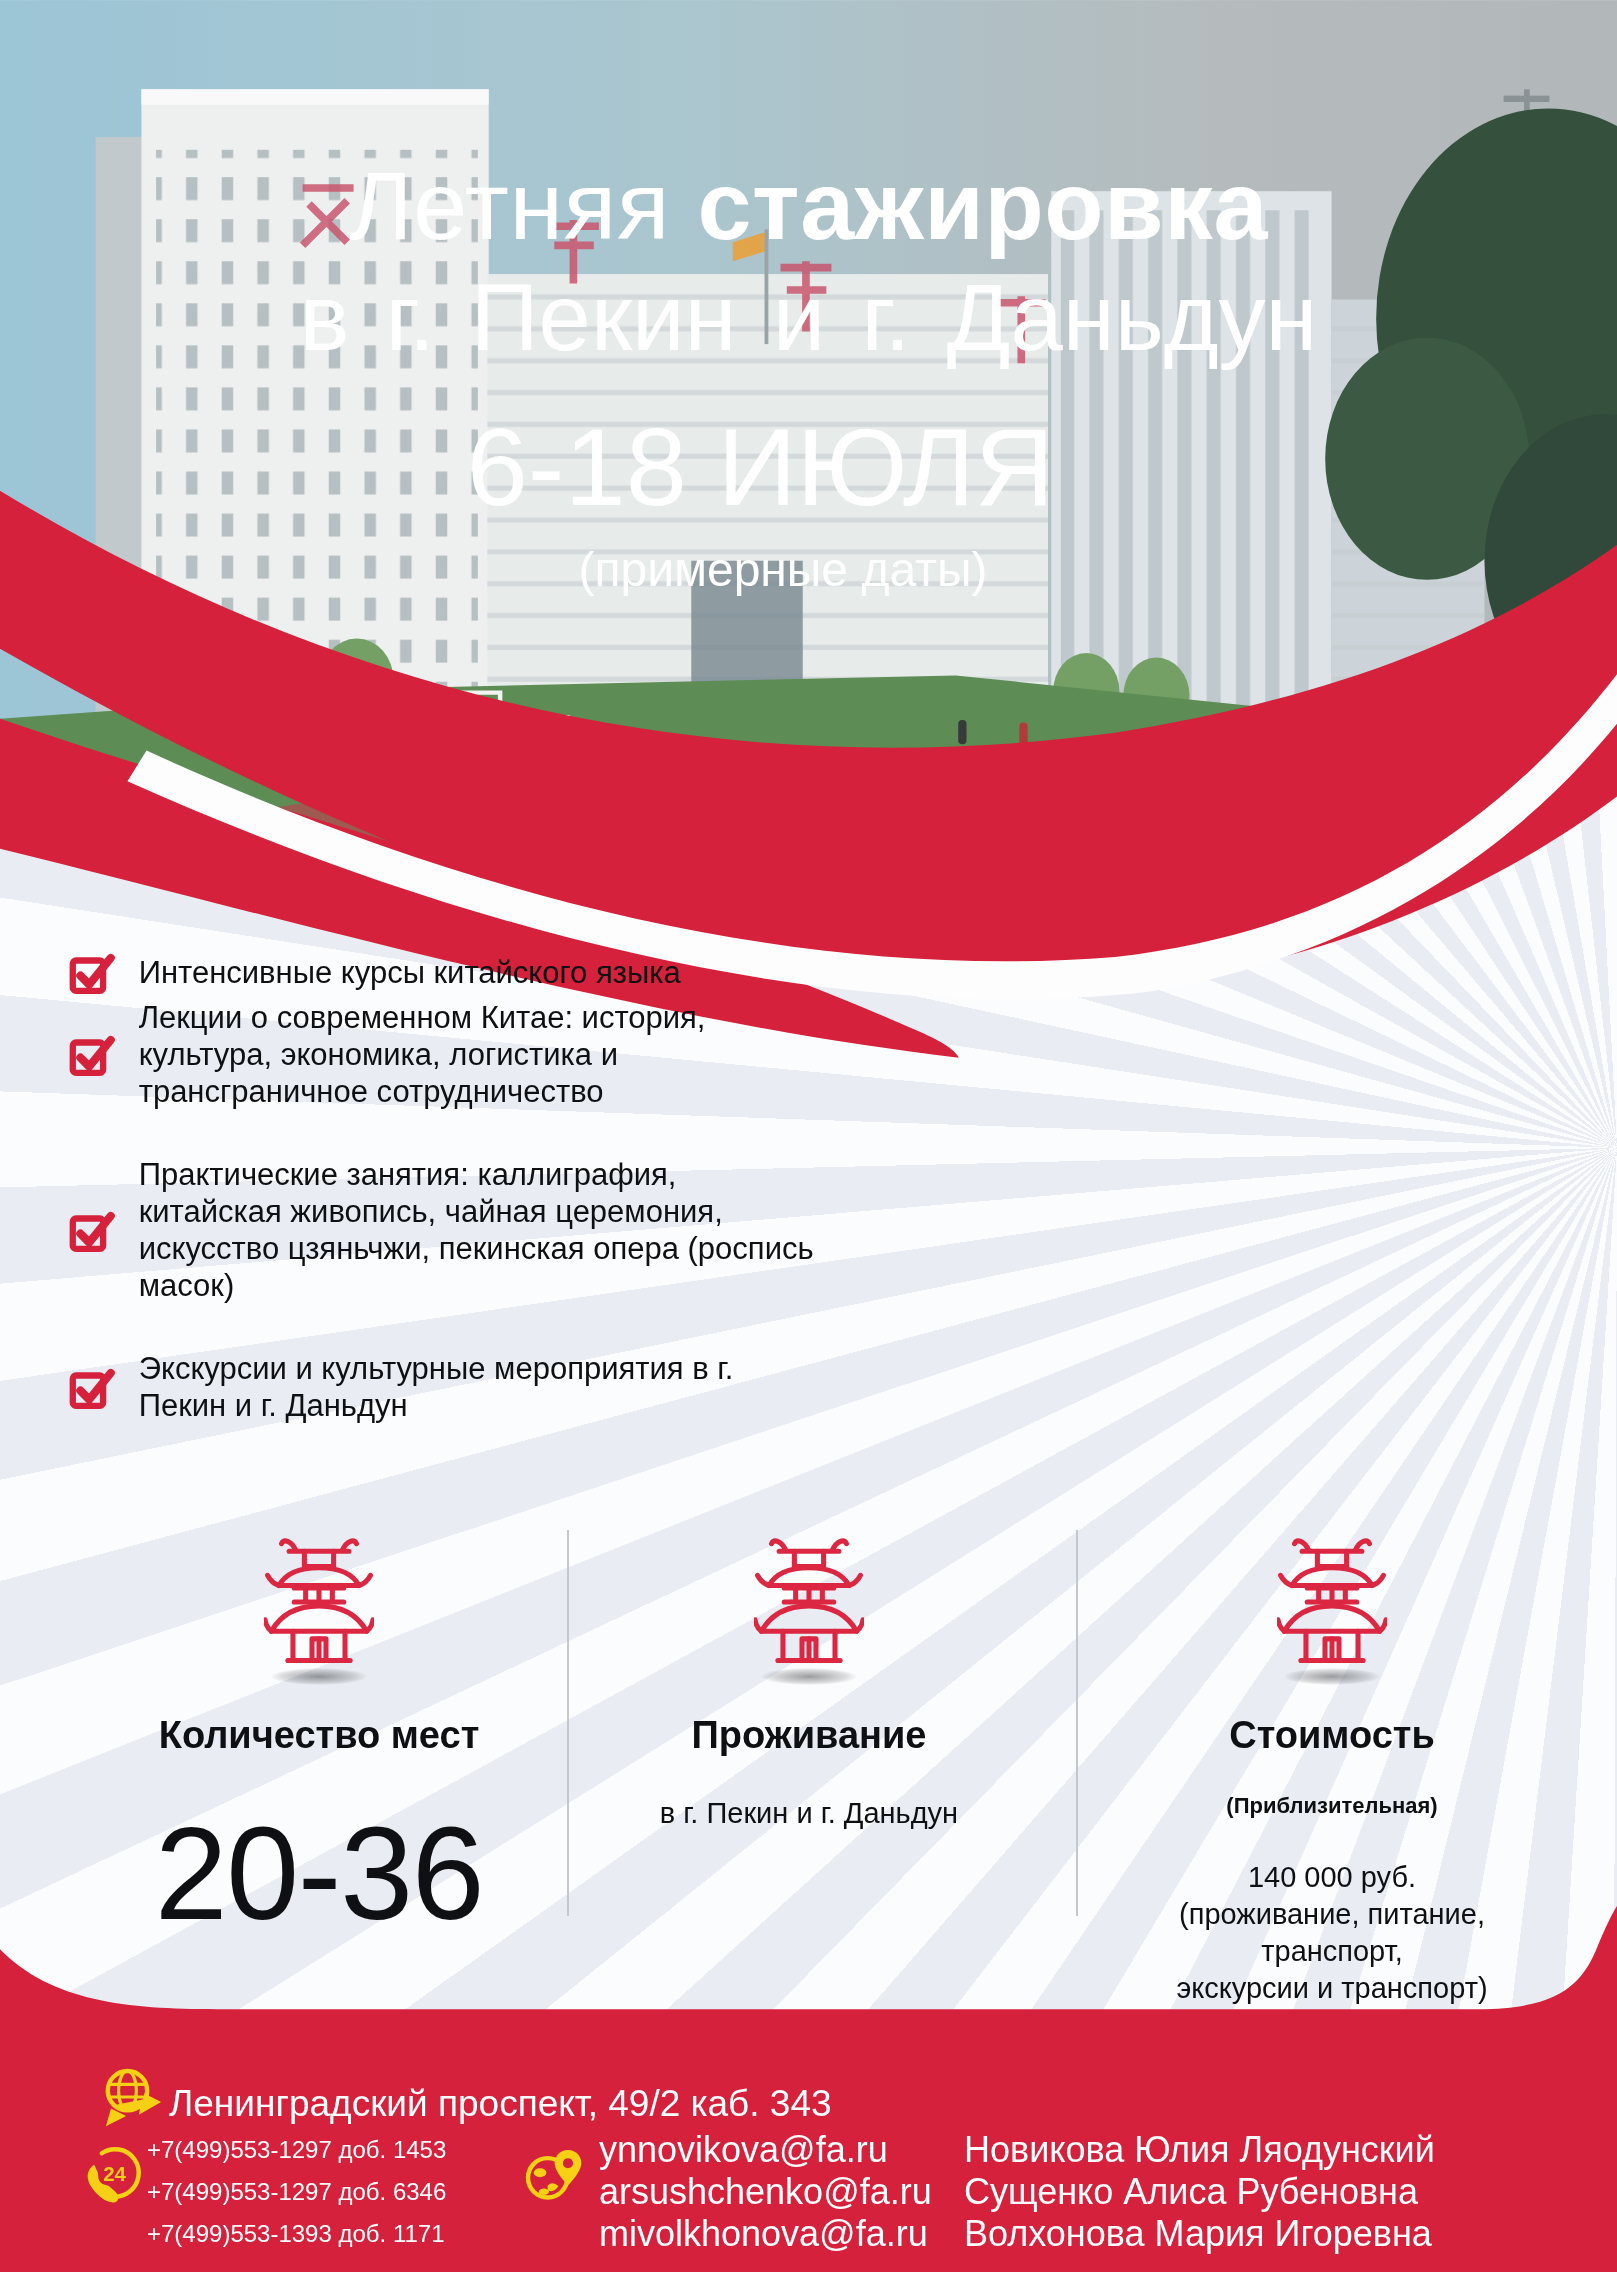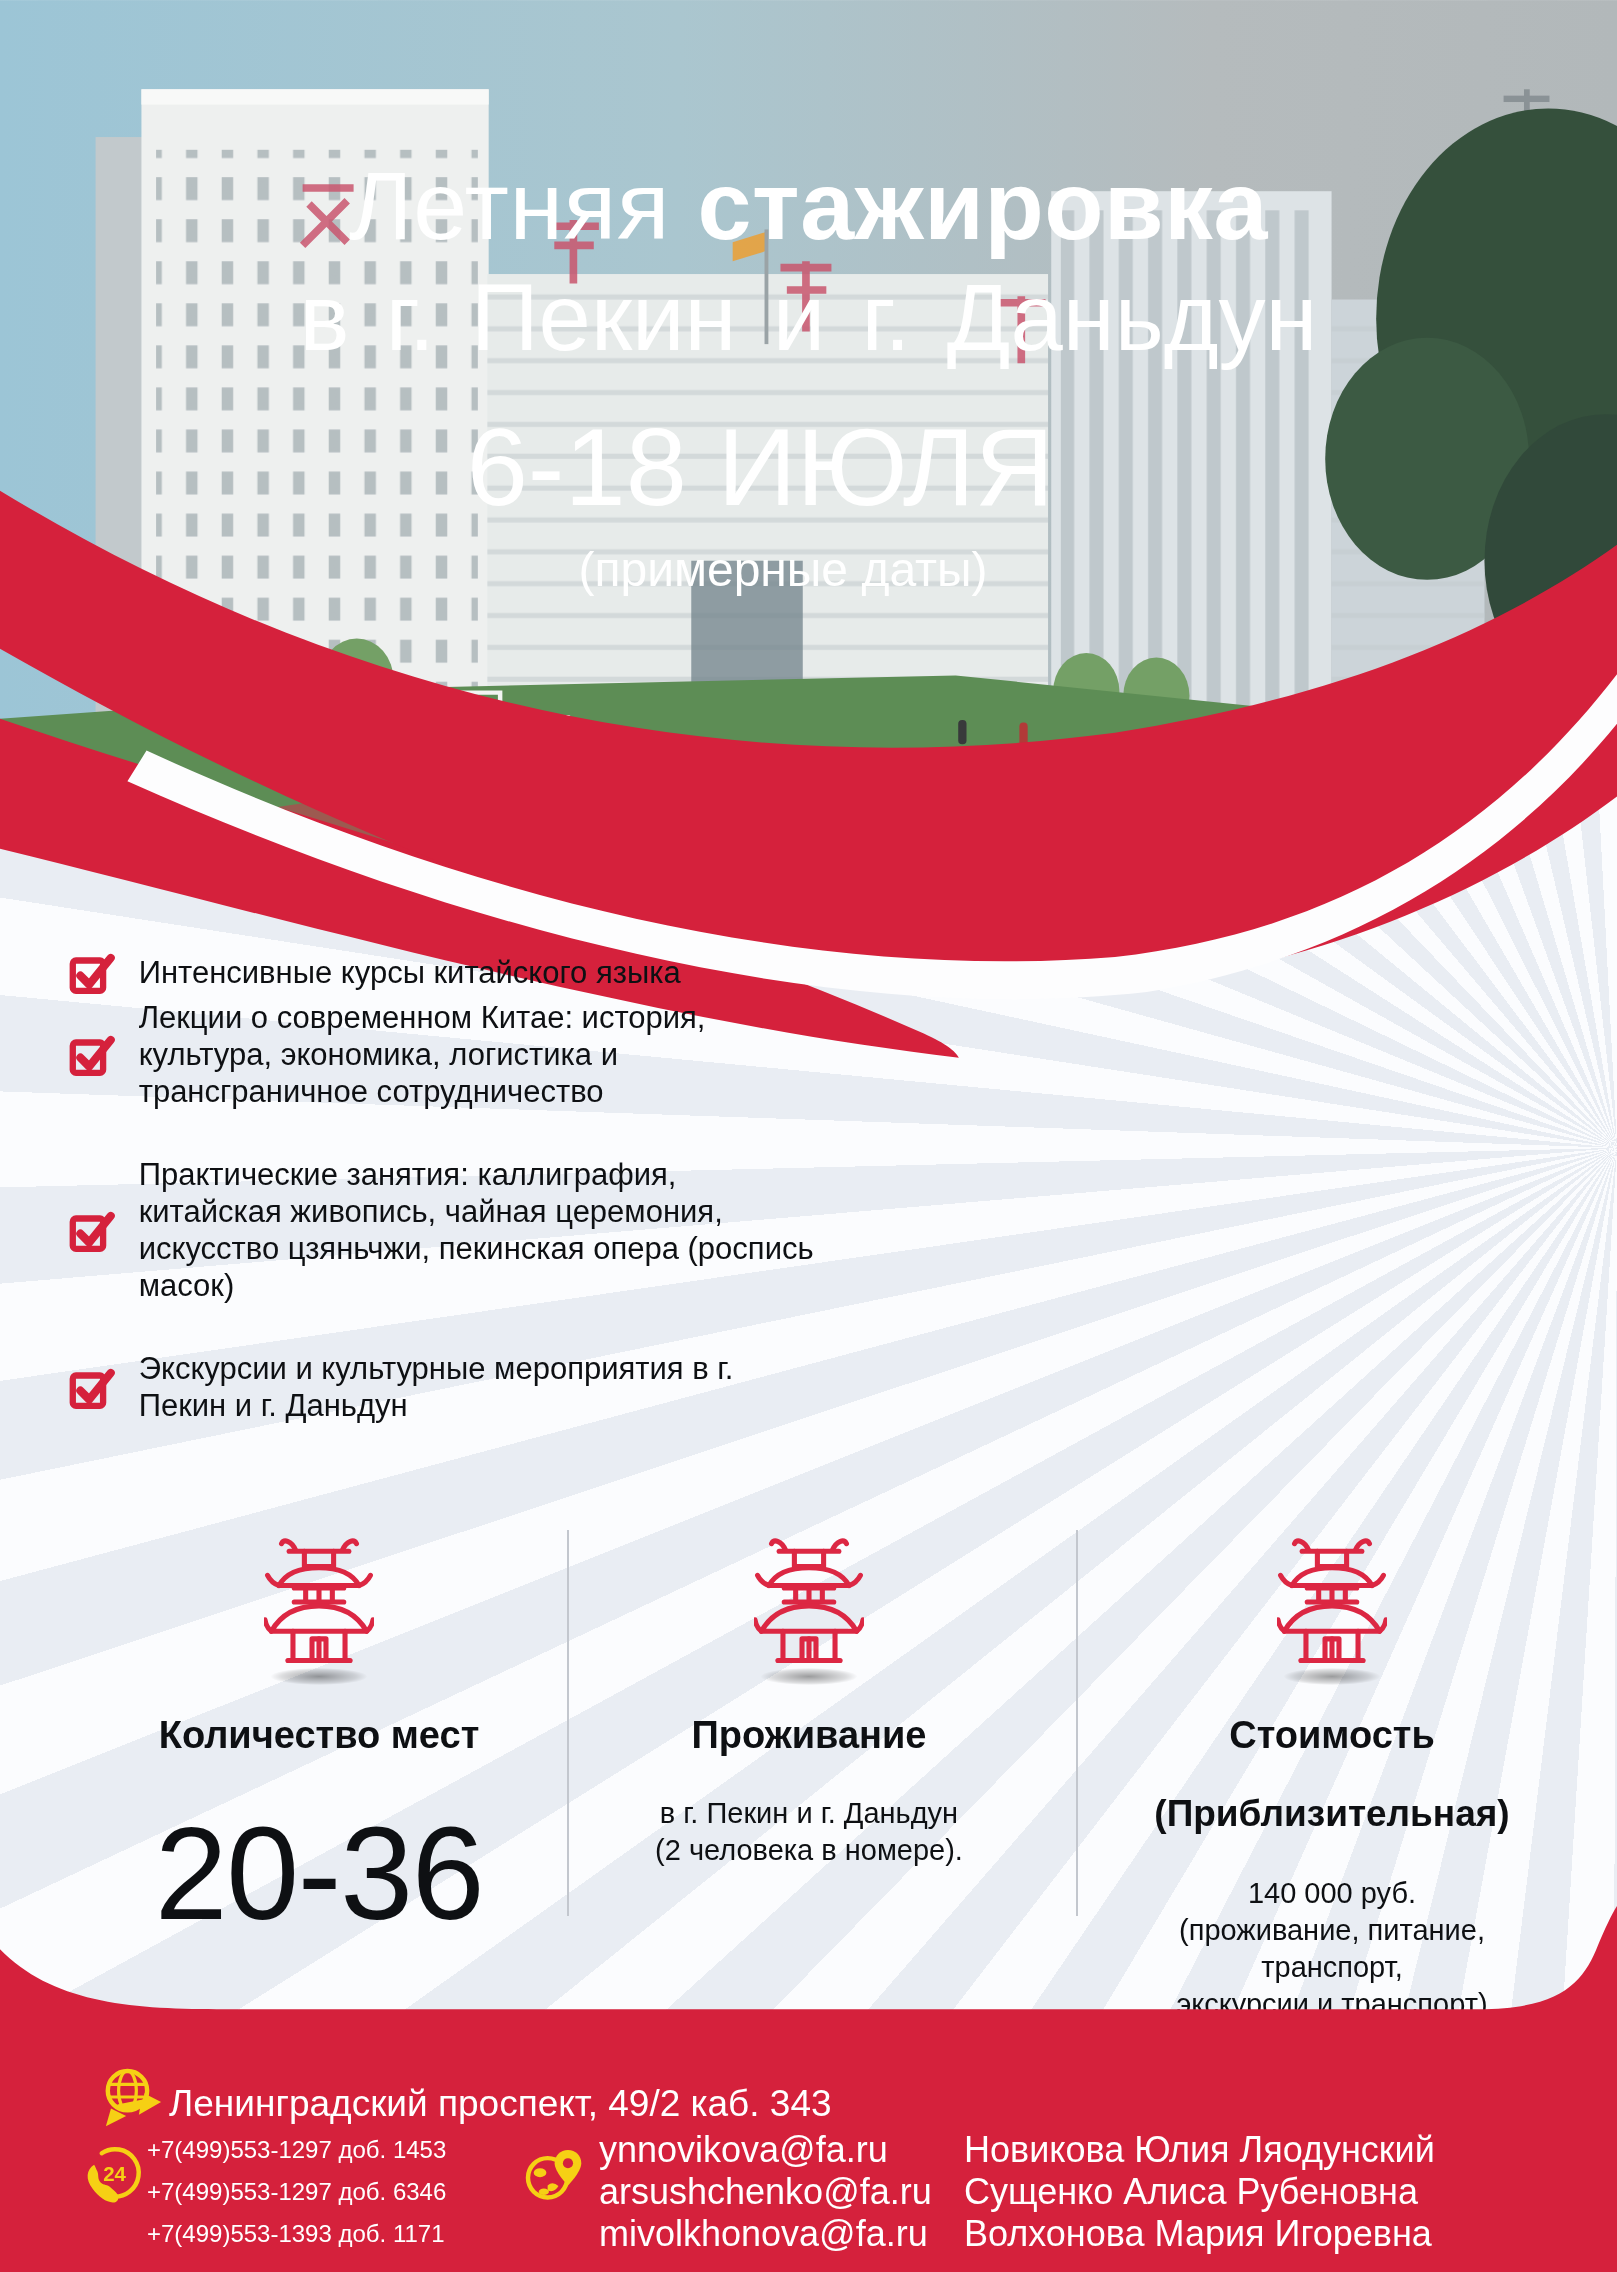--- a/index.html
+++ b/index.html
@@ -56,21 +56,21 @@
   .col{position:absolute;top:1536px;width:446px;text-align:center;z-index:6;color:#0e1013;}
   #col1{left:96px;} #col2{left:586px;} #col3{left:1109px;}
   .col .pagoda{display:block;margin:0 auto;}
   .col .shadow{
     width:96px;height:16.6px;margin:5.1px auto 0 auto;border-radius:50%;
     background:radial-gradient(ellipse at center, rgba(0,0,0,.38) 0%, rgba(0,0,0,.12) 55%, rgba(0,0,0,0) 72%);
   }
   .col h3{margin:29px 0 0 0;font-size:38px;font-weight:700;}
   .big-number{margin-top:41px;font-size:131px;font-weight:400;letter-spacing:-1.3px;}
   .col-sub{margin-top:38px;font-size:29px;line-height:37px;}
-  .col-subtitle{margin-top:36px;font-size:37px;font-weight:700;}
+  .col-subtitle{margin-top:36px;font-size:22px;font-weight:700;}
   .col-price{margin-top:40px;font-size:29px;line-height:37px;}
   .col-details{font-size:29px;line-height:37px;}
 
   
   .footer-shape{position:absolute;left:0;top:1906px;width:1617px;height:367px;z-index:7;}
   .footer-content{position:absolute;left:16px;top:1906px;width:1617px;height:367px;z-index:8;color:#ffffff;}
   .f-address{position:absolute;left:153px;top:177px;font-size:37px;}
   .f-ico-address{position:absolute;left:82px;top:158px;}
   .f-ico-phone{position:absolute;left:64px;top:237px;}
   .f-ico-mail{position:absolute;left:505px;top:235px;}
@@ -277,21 +277,20 @@
         <path d="M160,150 Q168,144 170,132"></path>
       <path d="M44,150 V196 H126 V150"></path>
       <path d="M74,196 V162 H96 V196"></path>
         <path d="M85,162 V196"></path>
       <path d="M36,196 H134"></path>
     </svg>
     <div class="shadow"></div>
     <h3>Проживание</h3>
     <div class="col-sub">
       <div>в г. Пекин и г. Даньдун</div>
-      <div>(2 человека в номере).</div>
     </div>
   </div>
 
   <div class="col" id="col3">
     <svg class="pagoda" width="110" height="127" viewBox="0 0 170 200" fill="none" stroke="#dc2743" stroke-width="8" stroke-linecap="round" stroke-linejoin="round">
       <path d="M48,22 C42,8 30,4 26,12"></path>
         <path d="M122,22 C128,8 140,4 144,12"></path>
       <path d="M38,24 L132,24"></path>
       <path d="M62,24 V48 H108 V24"></path>
       <path d="M22,78 C34,56 60,50 85,50 C110,50 136,56 148,78 Z" fill="none"></path>

